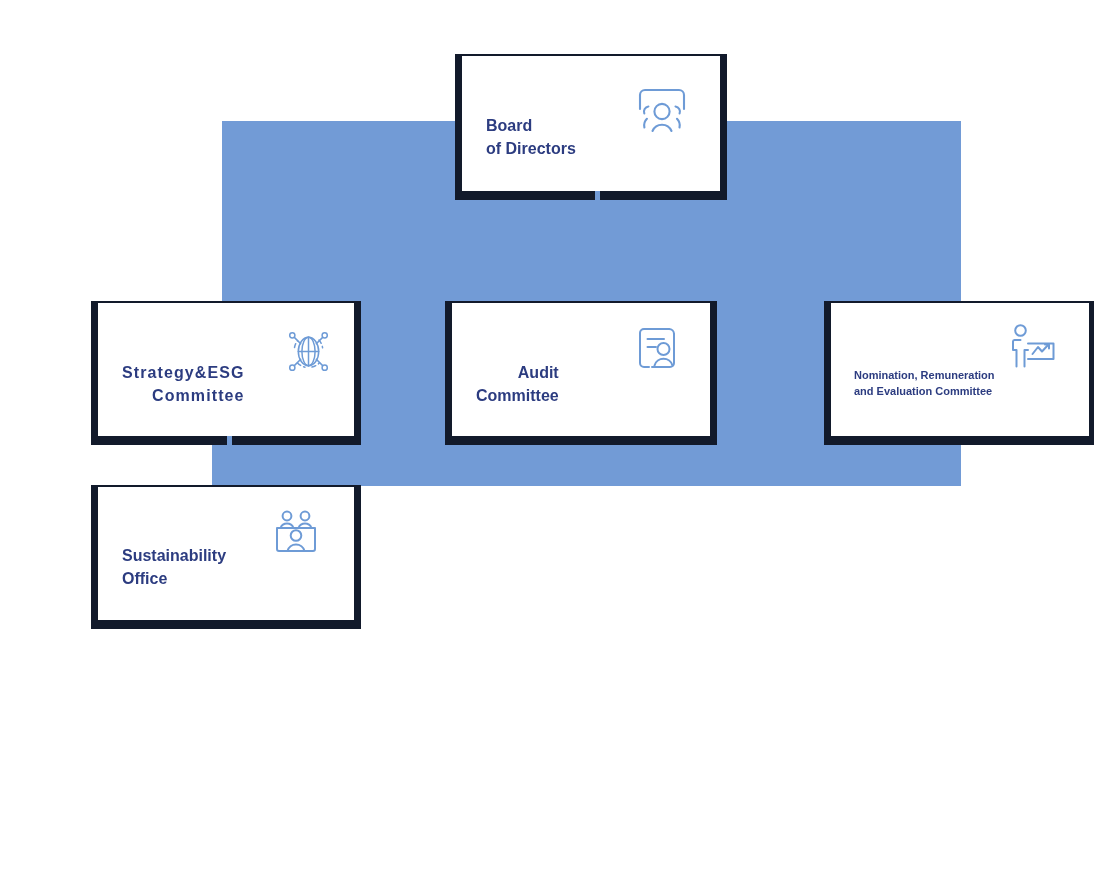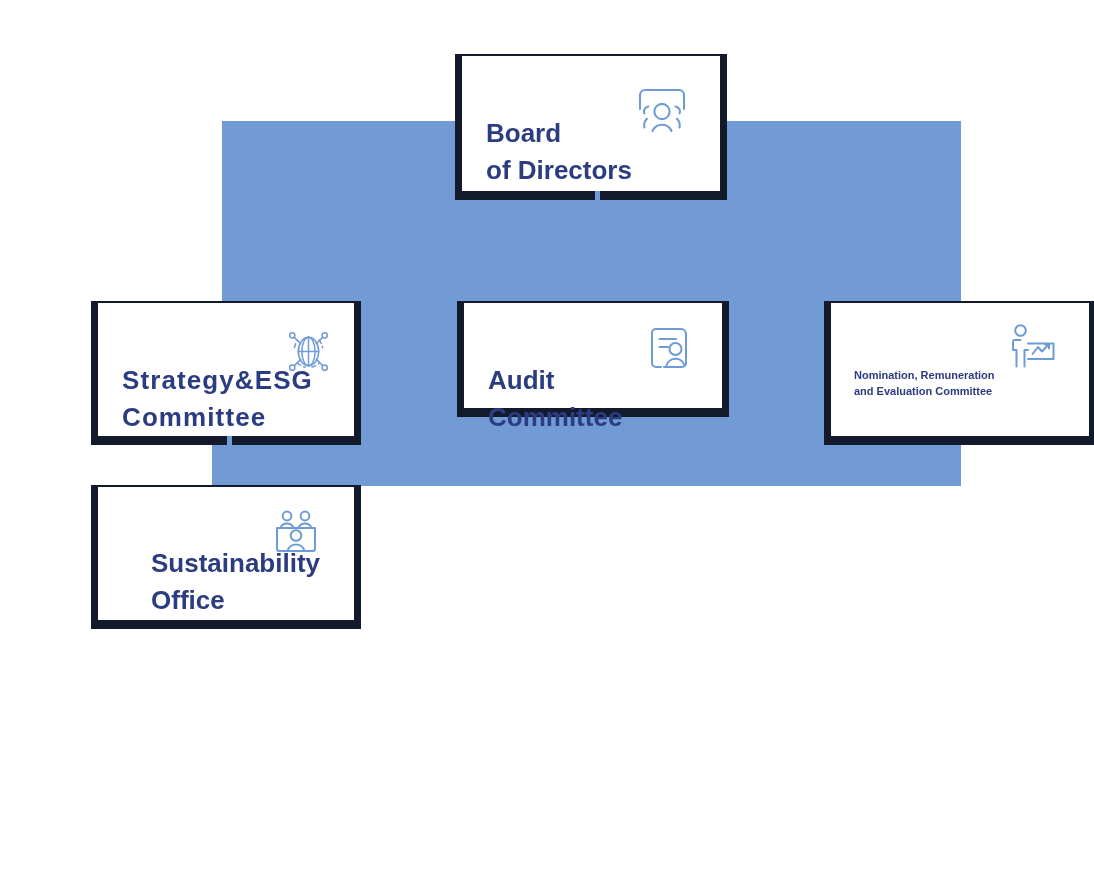--- a/index.html
+++ b/index.html
@@ -80,26 +80,26 @@
   }
 
   
   .notch {
     position: absolute;
     background: #729BD6;
   }
 
   
   #card-board      { left: 455px; top: 54px;  width: 272px; height: 146px; }
-  #card-strategy   { left: 91px;  top: 301px; width: 270px; height: 144px; }
-  #card-audit      { left: 457px; top: 301px; width: 272px; height: 116px; }
+  #card-strategy   { left: 91px;  top: 301px; width: 270px; height: 144px; text-align: right; }
+  #card-audit      { left: 445px; top: 301px; width: 272px; height: 144px; text-align: right; }
   #card-nomination { left: 824px; top: 301px; width: 272px; height: 144px; }
-  #card-sustain    { left: 91px;  top: 485px; width: 270px; height: 144px; padding-left: 29px; }
-
-  .t-large { font-size: 26px; }
+  #card-sustain    { left: 91px;  top: 485px; width: 270px; height: 144px; }
+
+  .t-large { font-size: 16px; }
   .t-small { font-size: 11px; }
   .ls-wide { letter-spacing: 1.1px; }
 </style>
 </head>
 <body>
 
 <div id="canvas">
 
   <div class="blue-block" id="blue-main"></div>
   <div class="blue-block" id="blue-lower"></div>

